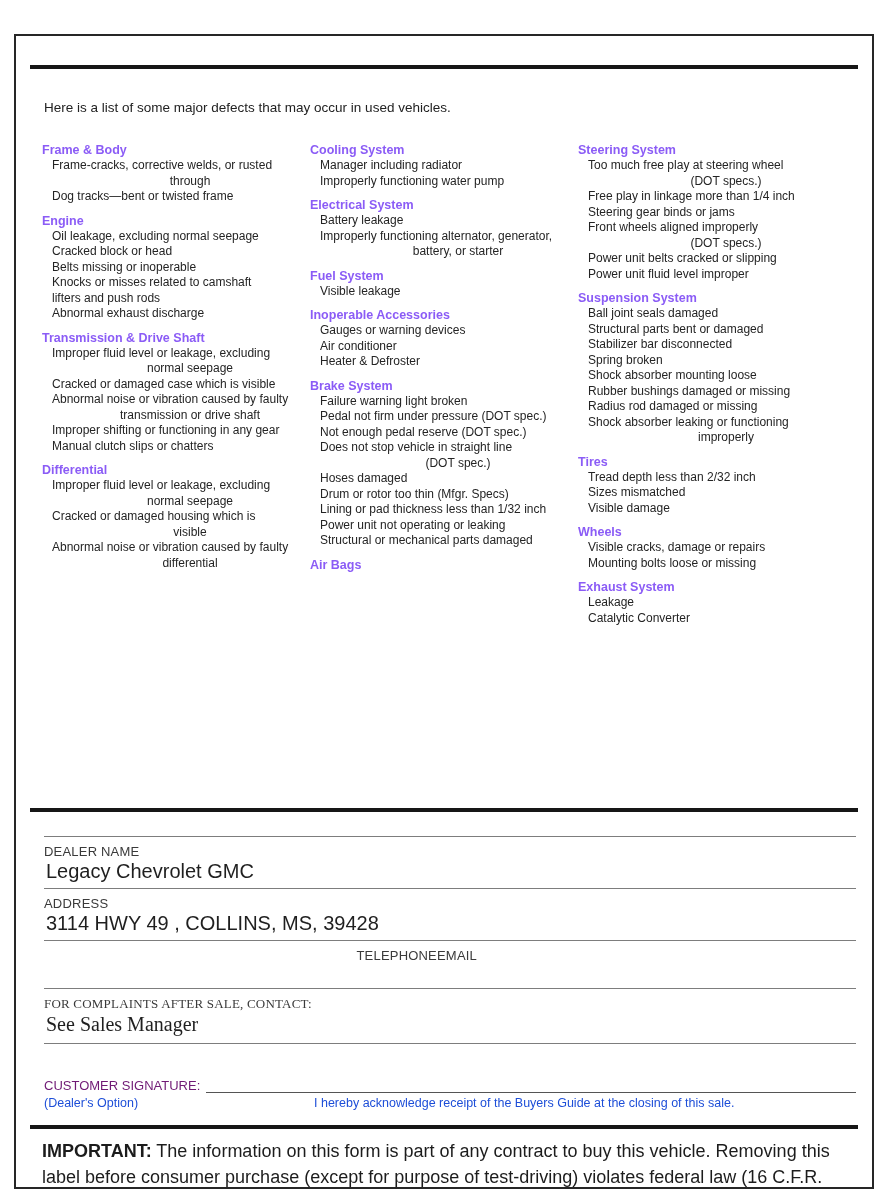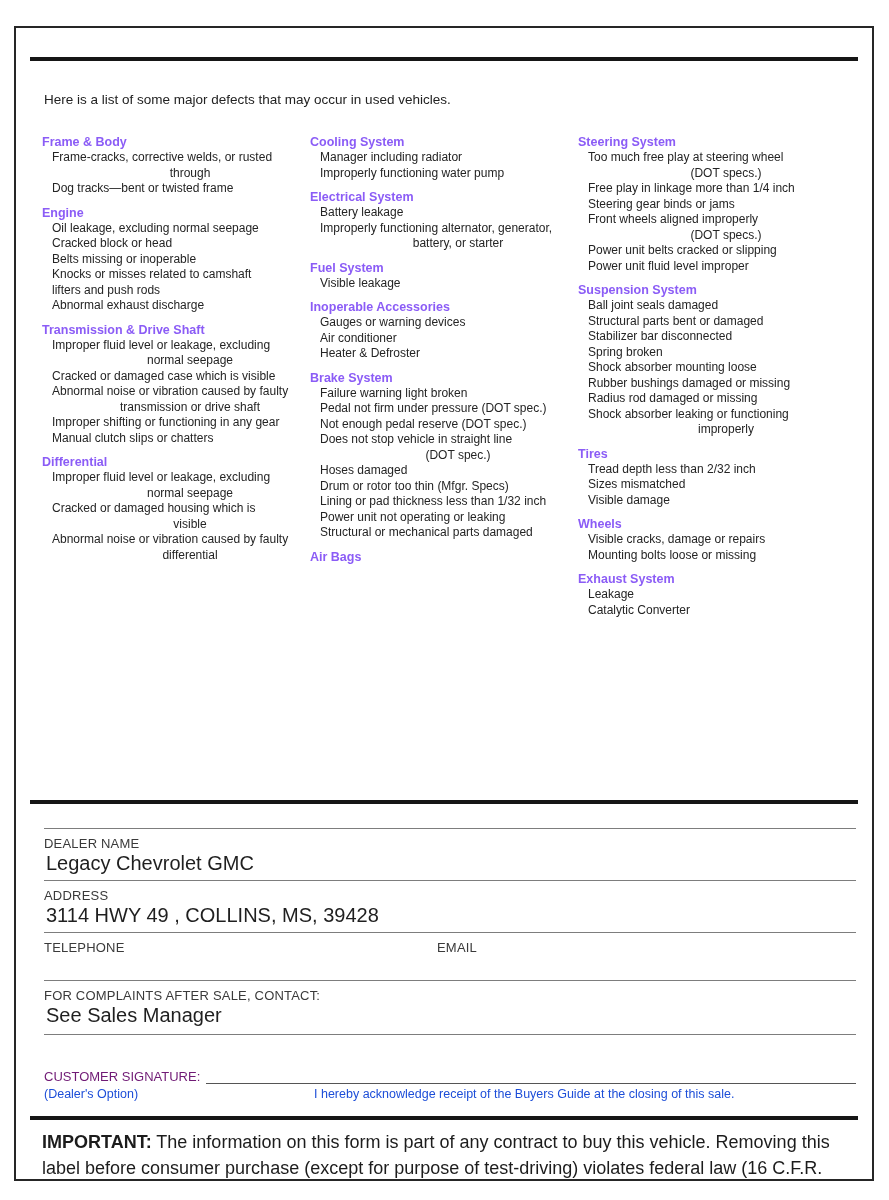--- a/index.html
+++ b/index.html
@@ -4,21 +4,21 @@
 <style>
   html, body {
     margin: 0; padding: 0;
     width: 889px; height: 1200px;
     background: #ffffff;
     font-family: "Liberation Sans", sans-serif;
     color: #1d1d1d;
   }
   .sheet {
     position: absolute;
-    left: 14px; top: 26px;
+    left: 14px; top: 34px;
     width: 856px; height: 1151px;
     border: 2px solid #262626;
     background: #fff;
     overflow: hidden;
   }
   .rule-thick {
     height: 4px;
     background: #161616;
     margin: 0 14px;
   }
@@ -59,23 +59,23 @@
     font-size: 13px;
     color: #3a3a3a;
     letter-spacing: 0.2px;
   }
   .fvalue {
     font-size: 20px;
     color: #1f1f1f;
     margin: 1px 0 5px 2px;
   }
   .row-2col { display: flex; height: 40px; }
-  .row-2col .flabel:first-child { width: 393px; }
+  .row-2col .flabel:first-child { width: 393px; text-align: right; }
   .field.closed { border-bottom: 1px solid #7d7d7d; }
-  .field.complaints { margin-top: 0; padding-bottom: 2px; }
+  .field.complaints { margin-top: 0; padding-bottom: 2px; font-family: Liberation Serif, serif; }
 
   .sig-row {
     display: flex;
     align-items: flex-end;
     margin: 34px 16px 0 28px;
   }
   .sig-label { font-size: 13px; color: #701a75; white-space: nowrap; }
   .sig-line {
     flex: 1;
     border-bottom: 1.5px solid #555;

